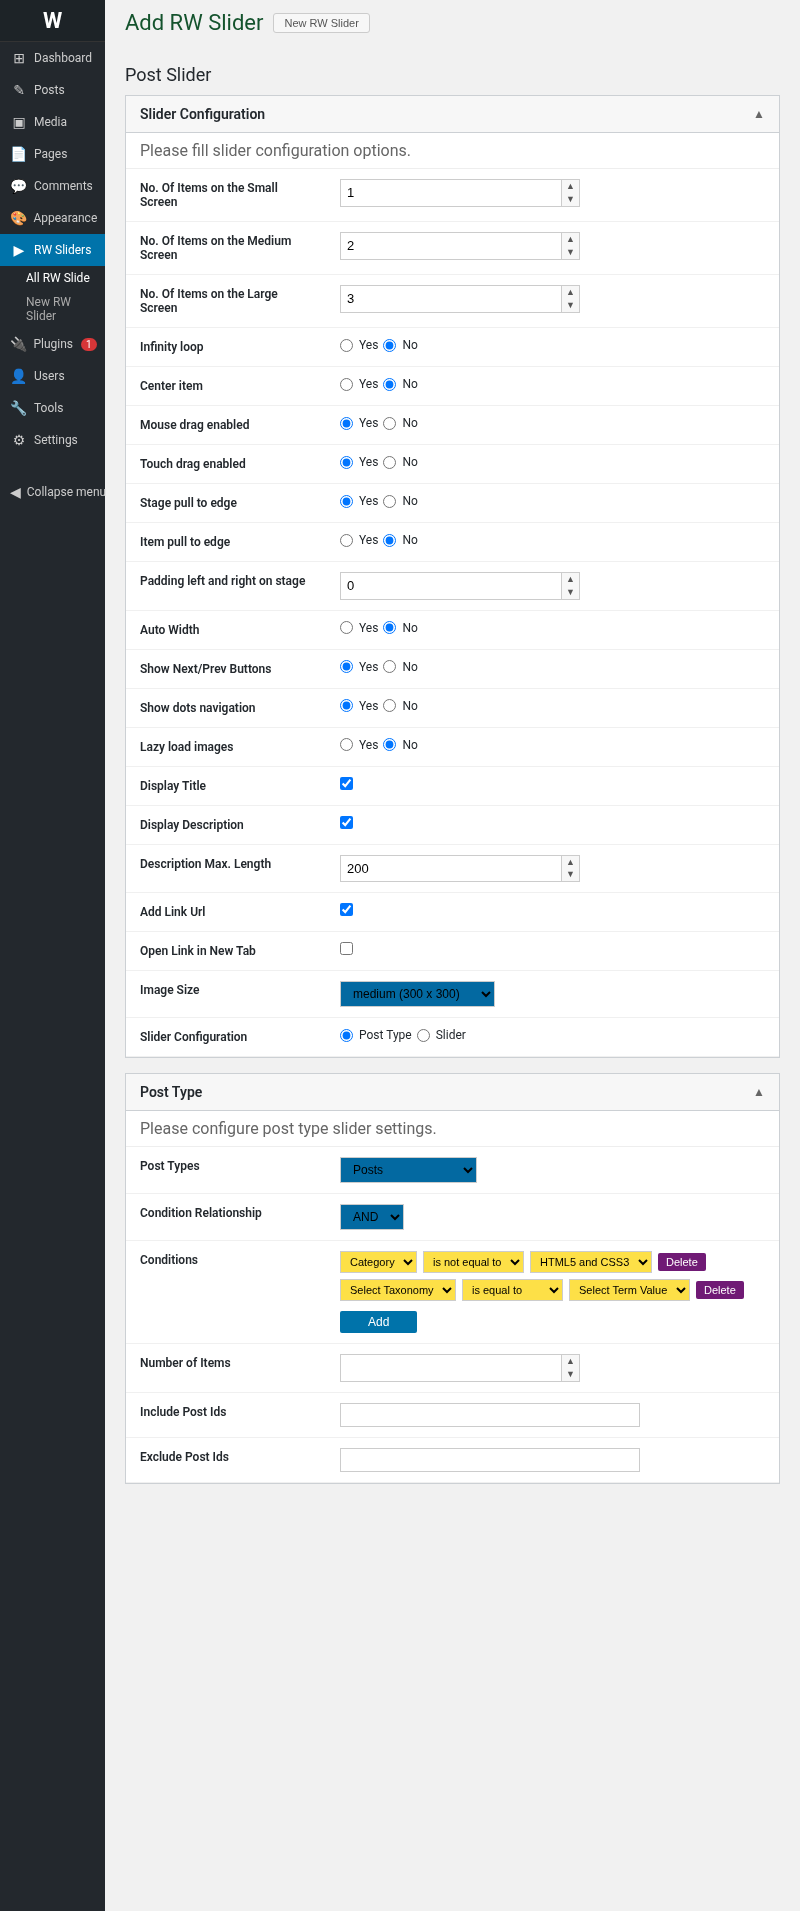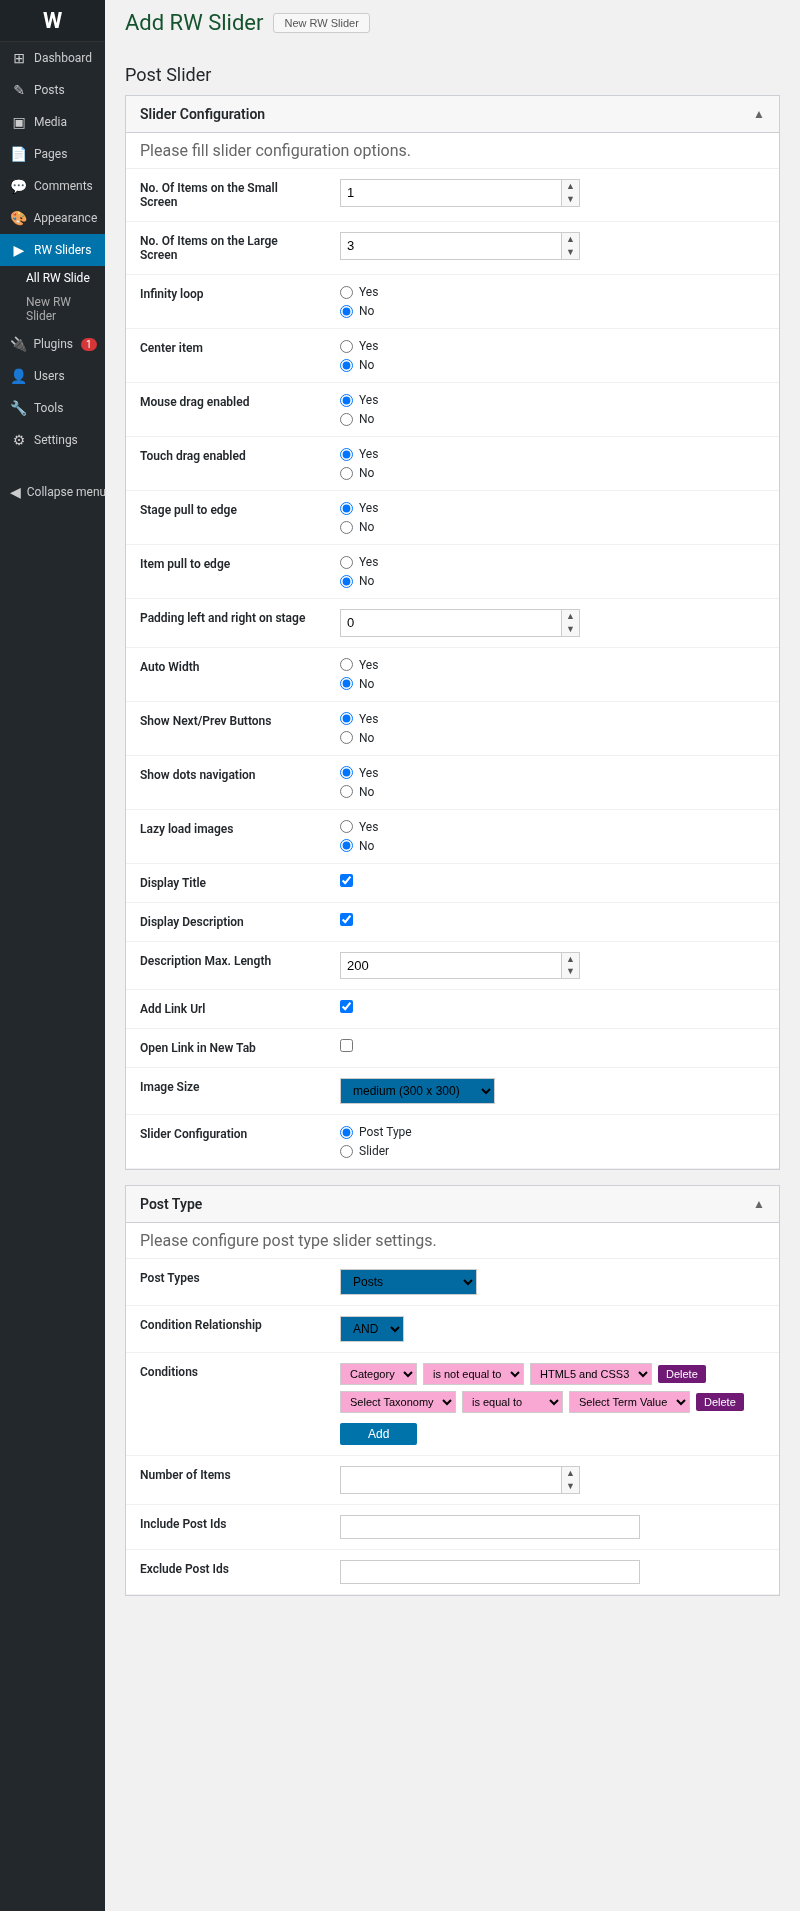--- a/index.html
+++ b/index.html
@@ -47,34 +47,34 @@
     .form-table { width: 100%; border-collapse: collapse; }
     .form-table tr { border-bottom: 1px solid #f0f0f0; }
     .form-table th { width: 200px; padding: 12px 14px; text-align: left; font-weight: 600; font-size: 12px; color: #23282d; vertical-align: top; }
     .form-table td { padding: 10px 14px; vertical-align: top; }
 
     .number-input-wrap { display: inline-flex; align-items: center; border: 1px solid #ccc; background: #fff; }
     .number-input-wrap input { border: none; outline: none; padding: 4px 6px; font-size: 13px; width: 80px; }
     .number-input-wrap .spin-btns { display: flex; flex-direction: column; border-left: 1px solid #ccc; }
     .spin-btns button { background: #f7f7f7; border: none; cursor: pointer; padding: 1px 4px; font-size: 9px; line-height: 1.2; color: #555; }
 
-    .radio-group { display: flex; flex-direction: column; gap: 5px; }
+    .radio-group { display: flex; flex-direction: row; gap: 5px; }
     .radio-group label { display: flex; align-items: center; gap: 6px; font-size: 12px; cursor: pointer; }
     .radio-group input[type=radio] { cursor: pointer; }
 
     input[type=checkbox] { cursor: pointer; }
 
     .select-wrap { display: inline-flex; align-items: center; }
     .select-wrap select { border: 1px solid #ccc; padding: 4px 8px; font-size: 12px; background: #0369a1; cursor: pointer; }
 
     .text-input { border: 1px solid #ccc; padding: 4px 8px; font-size: 12px; width: 300px; }
 
     
     .conditions-row { display: flex; align-items: center; gap: 6px; margin-bottom: 6px; flex-wrap: wrap; }
-    .conditions-row select { border: 1px solid #ccc; padding: 3px 5px; font-size: 11px; background: #f9a8d4; cursor: pointer; }
+    .conditions-row select { border: 1px solid #ccc; padding: 3px 5px; font-size: 11px; background: #fde047; cursor: pointer; }
     .btn-delete { background: #701a75; color: #fff; border: none; padding: 3px 8px; font-size: 11px; cursor: pointer; border-radius: 2px; }
     .btn-add { background: #0073aa; color: #fff; border: none; padding: 4px 28px; font-size: 12px; cursor: pointer; border-radius: 2px; margin-top: 4px; }
 
     .chevron { font-size: 12px; color: #666; }
   </style>
 </head>
 <body>
 
 <div id="sidebar">
   <div class="sidebar-logo">
@@ -163,20 +163,32 @@
           <div class="number-input-wrap">
             <input type="number" value="1" style="width: 220px;">
             <div class="spin-btns">
               <button>▲</button>
               <button>▼</button>
             </div>
           </div>
         </td>
       </tr>
 
+      <tr>
+        <th>No. Of Items on the Medium Screen</th>
+        <td>
+          <div class="number-input-wrap">
+            <input type="number" value="2" style="width: 220px;">
+            <div class="spin-btns">
+              <button>▲</button>
+              <button>▼</button>
+            </div>
+          </div>
+        </td>
+      </tr>
 
       <tr>
         <th>No. Of Items on the Large Screen</th>
         <td>
           <div class="number-input-wrap">
             <input type="number" value="3" style="width: 220px;">
             <div class="spin-btns">
               <button>▲</button>
               <button>▼</button>
             </div>

